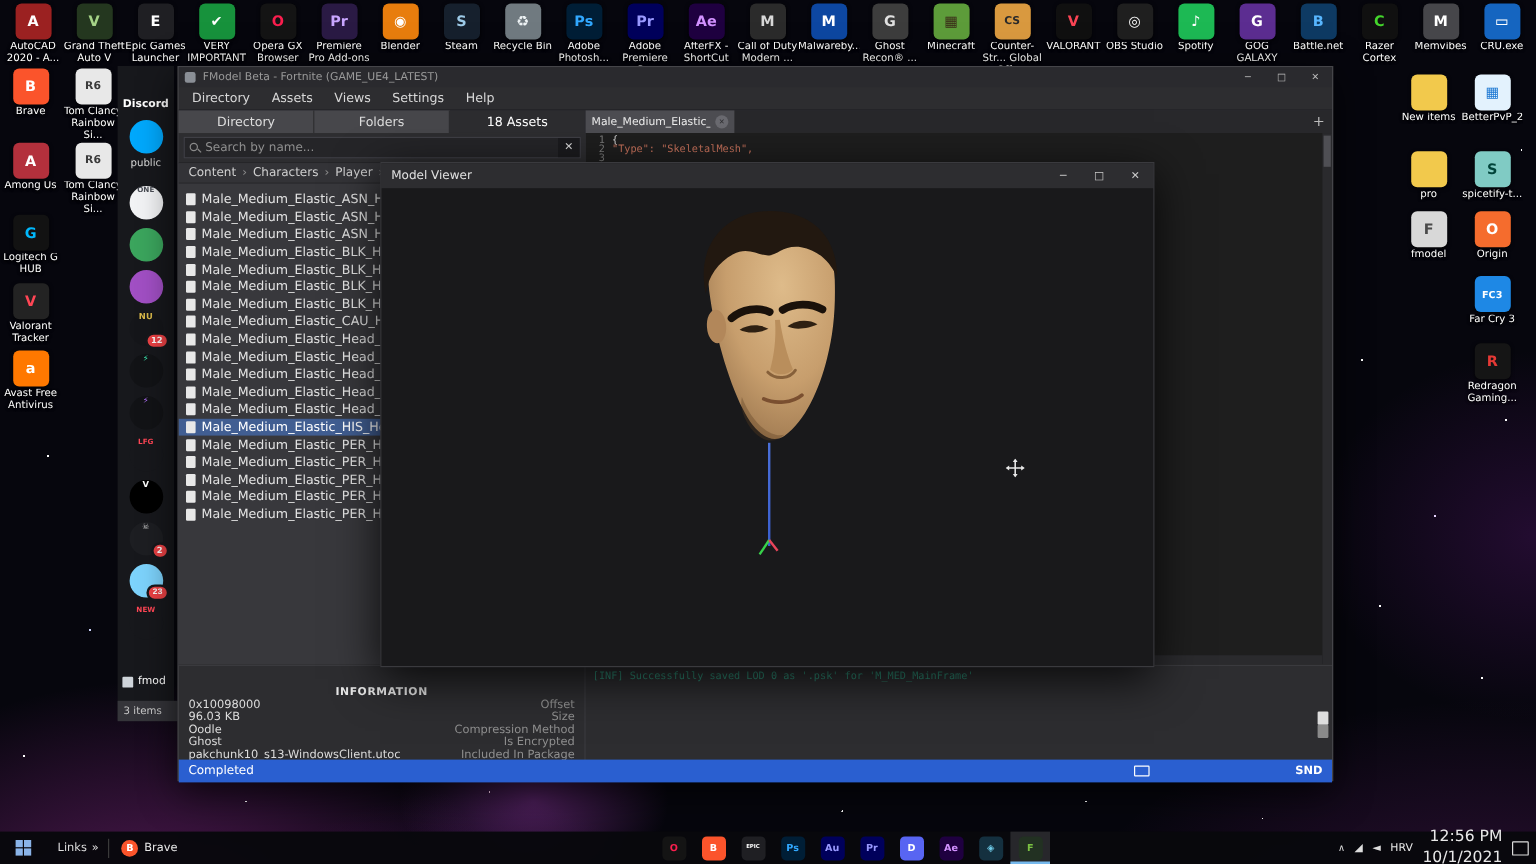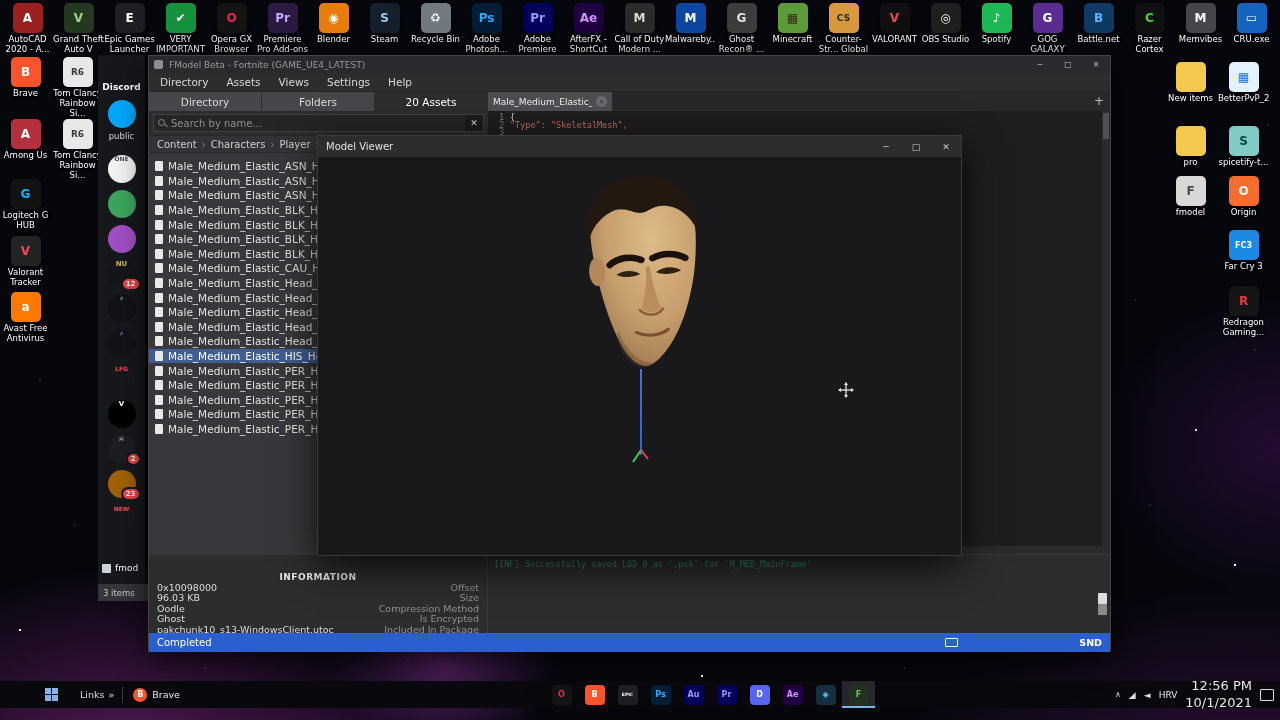--- a/index.html
+++ b/index.html
@@ -115,21 +115,21 @@
   .mv-titlebar { height:21px; background:#2d2d30; display:flex; align-items:center; }
   .mv-title { font-size:10px; color:#e0e0e0; margin-left:8px; flex:1; }
   .mv-btn { width:30px; height:21px; display:flex; align-items:center; justify-content:center; color:#ccc; font-size:9px; }
   .mv-viewport { position:relative; height:398px; background:#19191b; overflow:hidden; }
   .mv-head { position:absolute; left:228px; top:12px; }
   .mv-bone { position:absolute; left:322px; top:212px; width:2px; height:86px; background:linear-gradient(#4a6fd8,#3a5fd0); }
   .mv-axis { position:absolute; left:310px; top:292px; }
   .mv-cursor { position:absolute; left:520px; top:225px; }
 
   
-  #taskbar { position:absolute; left:0; bottom:12px; width:1280px; height:27px; background:rgba(8,8,12,.97); z-index:10; display:flex; align-items:center; color:#e8e8e8;padding-left:32px; }
+  #taskbar { position:absolute; left:0; bottom:0; width:1280px; height:27px; background:rgba(8,8,12,.97); z-index:10; display:flex; align-items:center; color:#e8e8e8; }
   .tb-start { width:40px; height:27px; display:flex; align-items:center; justify-content:center; }
   .win-logo { width:14px; height:14px; display:grid; grid-template-columns:6px 6px; grid-template-rows:6px 6px; gap:1px; }
   .win-logo span { background:#8ab4e8; }
   .tb-links { font-size:9.5px; color:#ddd; display:flex; align-items:center; gap:4px; padding:0 8px; }
   .tb-sep { width:1px; height:16px; background:#3a3a3a; }
   .tb-brave { display:flex; align-items:center; gap:5px; padding:0 10px; font-size:9.5px; }
   .tb-brave .bicon { width:14px; height:14px; border-radius:50%; background:#fb542b; color:#fff; font-size:8px; font-weight:bold; display:flex; align-items:center; justify-content:center; }
   .tb-apps { position:absolute; left:545px; top:0; display:flex; height:27px; }
   .tb-app { width:33px; height:27px; display:flex; align-items:center; justify-content:center; }
   .tb-app.active { background:rgba(255,255,255,.13); box-shadow:inset 0 -2px 0 #76b9ed; }
@@ -436,21 +436,21 @@
 
         </div>
         <div class="server" style="background: rgb(0, 0, 0); color: rgb(255, 255, 255);">
           <span class="sglyph">V</span>
 
         </div>
         <div class="server" style="background: rgb(29, 30, 34); color: rgb(204, 204, 204);">
           <span class="sglyph">☠</span>
           <span class="badge">2</span>
         </div>
-        <div class="server" style="background: #a16207; color: rgb(255, 255, 255);">
+        <div class="server" style="background: #7dd3fc; color: rgb(255, 255, 255); font-family: Liberation Mono, monospace;">
           <span class="sglyph"></span>
           <span class="badge">23</span>
         </div>
         <div class="server" style="background: rgb(23, 24, 28); color: rgb(255, 70, 85);">
           <span class="sglyph" style="font-size: 6px;">NEW</span>
 
         </div>
       </div>
   </div>
 
@@ -481,21 +481,21 @@
     <div class="fm-tabstrip">
       <div style="display:flex;">
 
       <div class="fm-tab">
             <span>Directory</span>
           </div>
           <div class="fm-tab">
             <span>Folders</span>
           </div>
           <div class="fm-tab selected">
-            <span>20 Assets</span>
+            <span>18 Assets</span>
           </div>
         </div>
       <div class="fm-doctab">
         <span class="dlabel">Male_Medium_Elastic_HIS...</span>
         <span class="tc">✕</span>
       </div>
       <div class="fm-newtab">+</div>
     </div>
 
     <div class="fm-body">

